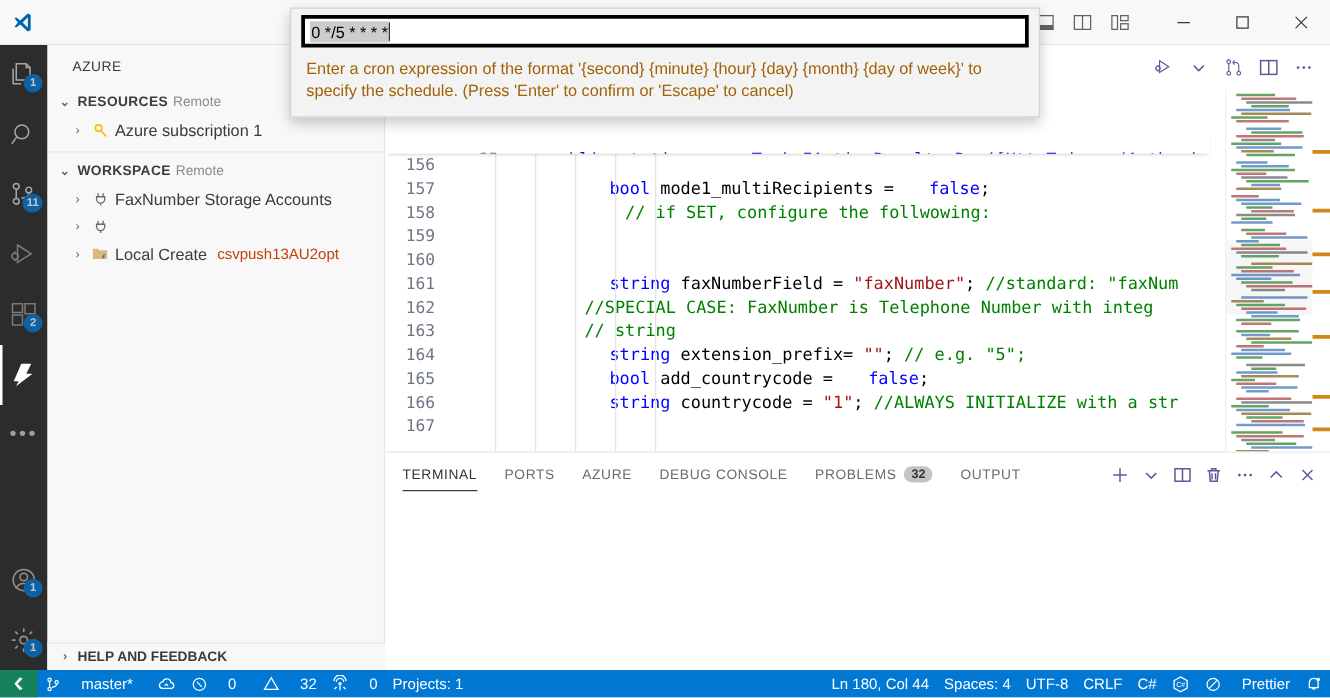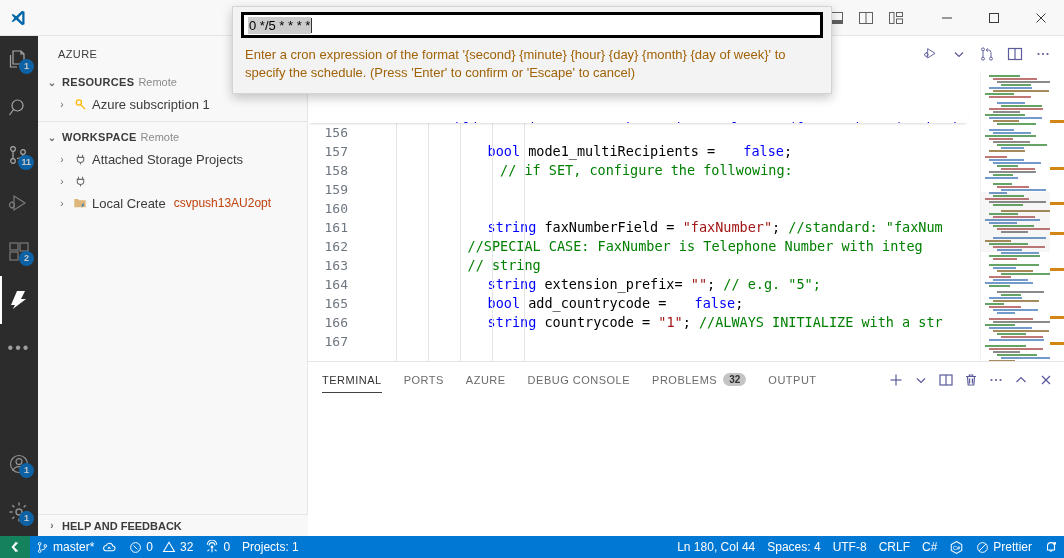--- a/index.html
+++ b/index.html
@@ -170,21 +170,21 @@
   
   .statusbar {
     position: absolute; left: 0; bottom: 0; width: 1064px; height: 22px;
     background: #0078d4; color: #ffffff; display: flex; align-items: center;
     font-size: 12px;
   }
   .sb-remote {
     background: #16825d; height: 22px; display: flex; align-items: center;
     padding: 0 8px;
   }
-  .sb-item { display: flex; align-items: center; gap: 4px; padding: 0 6px; height: 22px; }
+  .sb-item { display: flex; align-items: center; gap: 16px; padding: 0 6px; height: 22px; }
   .sb-right { margin-left: auto; display: flex; align-items: center; }
 
   
   .quick-input {
     position: absolute; left: 232px; top: 6px; width: 600px;
     background: #f3f3f3; border: 1px solid #d4d4d4;
     box-shadow: 0 4px 10px rgba(0,0,0,.22); z-index: 50;
   }
   .qi-title {
     height: 28px; display: flex; align-items: center; position: relative;
@@ -358,21 +358,21 @@
       <span class="sub">Remote</span>
     </div>
     <div class="tree-row">
       <span class="tw">›</span>
       <span class="ti">
         <svg width="13" height="13" viewBox="0 0 16 16" fill="none" stroke="#6b6b6b" stroke-width="1.3">
             <path d="M5.5 2v3.2M10.5 2v3.2M4 5.4h8v2.3a4 4 0 01-8 0z"></path>
             <path d="M8 11.7V14"></path>
           </svg>
       </span>
-      <span>Attached Storage Projects</span>
+      <span>FaxNumber Storage Accounts</span>
     </div>
     <div class="tree-row">
       <span class="tw">›</span>
       <span class="ti">
         <svg width="13" height="13" viewBox="0 0 16 16" fill="none" stroke="#6b6b6b" stroke-width="1.3">
             <path d="M5.5 2v3.2M10.5 2v3.2M4 5.4h8v2.3a4 4 0 01-8 0z"></path>
             <path d="M8 11.7V14"></path>
           </svg>
       </span>
     </div>

